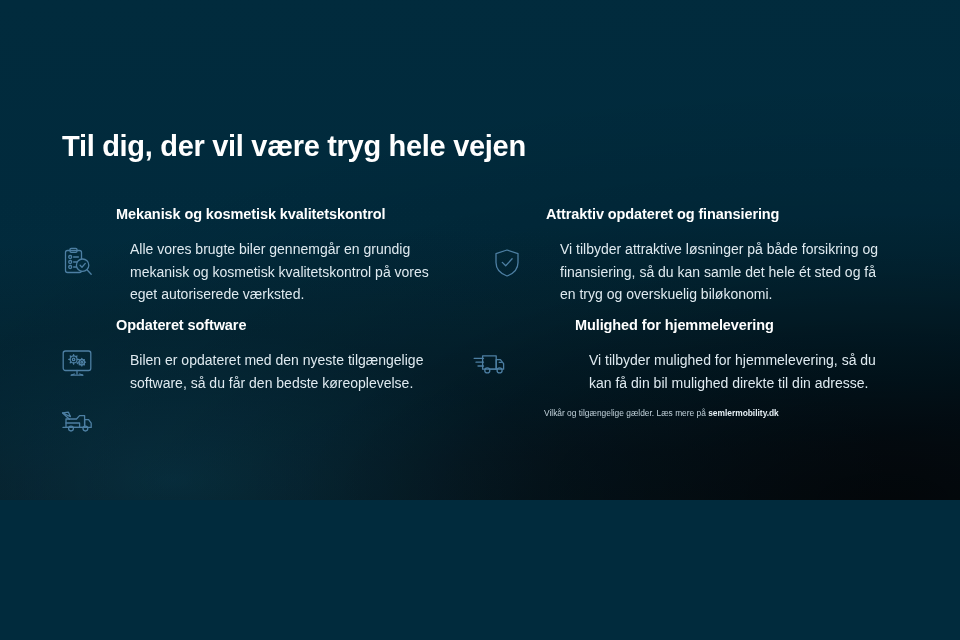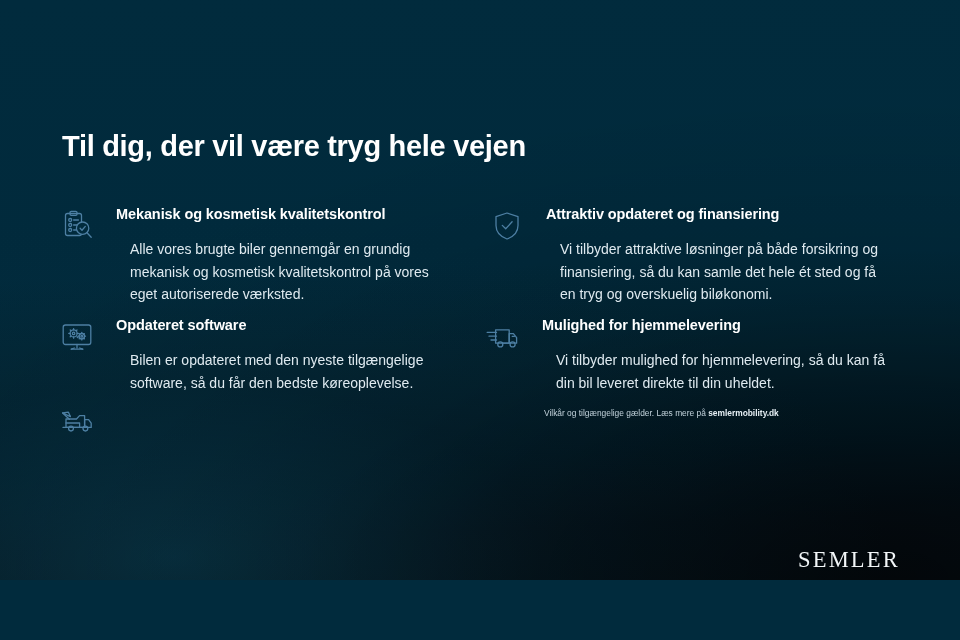--- a/index.html
+++ b/index.html
@@ -10,21 +10,21 @@
     width: 960px;
     height: 640px;
     overflow: hidden;
     font-family: "Liberation Sans", sans-serif;
     background: #012b3d;
   }
 
   .slide {
     position: relative;
     width: 960px;
-    height: 580px;
+    height: 500px;
     background:
       radial-gradient(120% 95% at 18% 96%, rgba(10,74,96,0.55) 0%, rgba(6,46,62,0.30) 32%, rgba(0,0,0,0) 62%),
       linear-gradient(178deg, #012b3d 0%, #012a3c 46%, #022331 62%, #021a26 76%, #05111a 89%, #060f16 100%);
     overflow: hidden;
   }
   .slide::after {
     content: "";
     position: absolute;
     inset: 0;
     pointer-events: none;
@@ -50,27 +50,27 @@
   .features {
     position: absolute;
     left: 58px;
     top: 205px;
     width: 850px;
   }
 
   .feature {
     position: absolute;
     display: flex;
-    align-items: flex-start;
+    align-items: center;
   }
 
   .feat-a { left: 0px;   top: 0px;   width: 400px; }
   .feat-b { left: 430px; top: 0px;   width: 420px; }
   .feat-c { left: 0px;   top: 111px; width: 400px; }
-  .feat-d { left: 426px; top: 111px; width: 420px; }
+  .feat-d { left: 413px; top: 111px; width: 420px; gap: 46px; }
   .feat-e { left: 0px;   top: 197px; width: 400px; }
 
   .feat-icon {
     flex: 0 0 auto;
     width: 38px;
     height: 38px;
     margin-right: 20px;
     margin-top: 2px;
     display: flex;
     align-items: center;
@@ -232,21 +232,21 @@
             <path d="M9.6 9.8 H23.2 V23.2 H9.6 Z"></path>
             <path d="M23.2 13.6 H27.4 L30.6 17.6 V23.2 H23.2 Z"></path>
             <circle cx="14.3" cy="24.4" r="2.5"></circle>
             <circle cx="26.6" cy="24.4" r="2.5"></circle>
             <line x1="16.8" y1="23.2" x2="24.1" y2="23.2"></line>
             <line x1="26.2" y1="16.3" x2="28.4" y2="16.3"></line>
           </svg>
         </span>
         <div class="feat-text">
           <p class="feat-title">Mulighed for hjemmelevering</p>
-          <p class="feat-body">Vi tilbyder mulighed for hjemmelevering, så du kan få din bil leveret direkte til din uheldet.</p>
+          <p class="feat-body">Vi tilbyder mulighed for hjemmelevering, så du kan få din bil mulighed direkte til din adresse.</p>
         </div>
       </div>
 
       <div class="feature feat-e">
         <span class="feat-icon">
           <svg viewBox="0 0 34 34" fill="none" stroke="currentColor" stroke-width="1.3" stroke-linecap="round" stroke-linejoin="round">
             <path d="M2.6 7.0 L9.4 13.2"></path>
             <path d="M2.6 7.0 L8.4 6.2 L10.4 10.6 Z"></path>
             <path d="M6.0 17.0 V13.0 H16.5 L19.6 9.6 H24.6 V21.4 H6.0 Z"></path>
             <path d="M6.0 17.0 H19.6 V21.4"></path>

